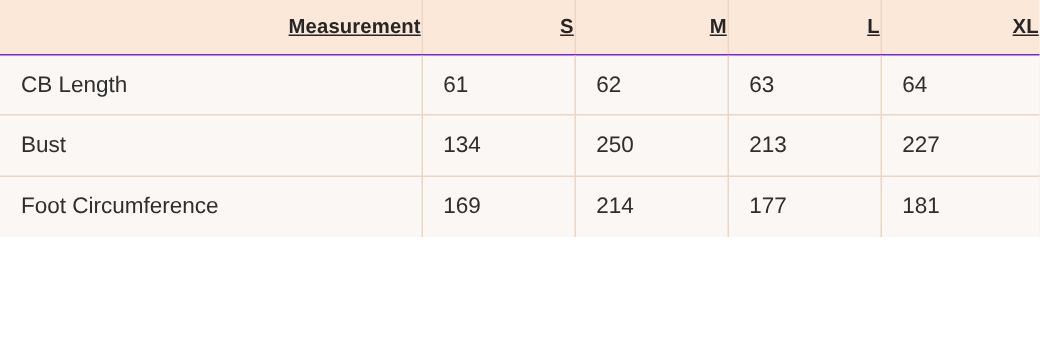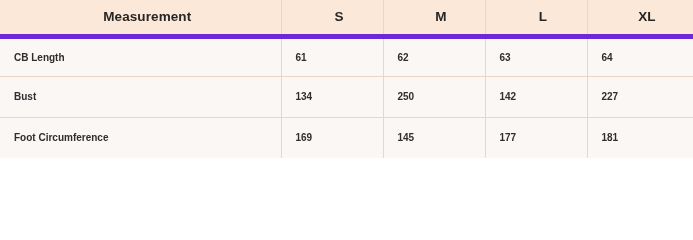--- a/index.html
+++ b/index.html
@@ -26,48 +26,49 @@
   .size-table col.col-measurement { width: 281px; }
   .size-table col.col-size        { width: 102px; }
   .size-table col.col-size-last   { width: 106px; }
 
   
   .size-table thead th {
     background: #fce8d8;
     height: 36px;
     padding: 0 0 0 14px;
     margin: 0;
-    text-align: center;
+    text-align: right;
     vertical-align: middle;
     font-weight: bold;
     font-size: 13.5px;
     color: #262626;
     border-right: 1px solid #ecd6c2;
-    border-bottom: 5px solid #6d28d9;
+    border-bottom: 1px solid #6d28d9;
     box-sizing: border-box;
     white-space: nowrap;
     letter-spacing: 0.1px;
+    text-decoration: underline;
   }
   .size-table thead th.first-col {
     border-right: 1px solid #ecd6c2;
   }
   .size-table thead th.last-col {
     border-right: 1px solid #ecd6c2;
     margin-left: 39px;
   }
 
   
   .size-table tbody td {
     background: #faf7f5;
     height: 40.6px;
     padding: 0 0 0 14px;
     text-align: left;
     vertical-align: middle;
-    font-weight: bold;
-    font-size: 10px;
+    font-weight: normal;
+    font-size: 15px;
     color: #2e2e2e;
     border-right: 1px solid #ecd6c2;
     border-bottom: 1px solid #ecd6c2;
     box-sizing: border-box;
     white-space: nowrap;
   }
 
   .size-table tbody tr:last-child td {
     border-bottom: none;
   }
@@ -99,24 +100,24 @@
       <td>CB Length</td>
       <td>61</td>
       <td>62</td>
       <td>63</td>
       <td>64</td>
     </tr>
     <tr>
       <td>Bust</td>
       <td>134</td>
       <td>250</td>
-      <td>142</td>
+      <td>213</td>
       <td>227</td>
     </tr>
     <tr>
       <td>Foot Circumference</td>
       <td>169</td>
-      <td>145</td>
+      <td>214</td>
       <td>177</td>
       <td>181</td>
     </tr>
   </tbody>
 </table>
 
 </body></html>

